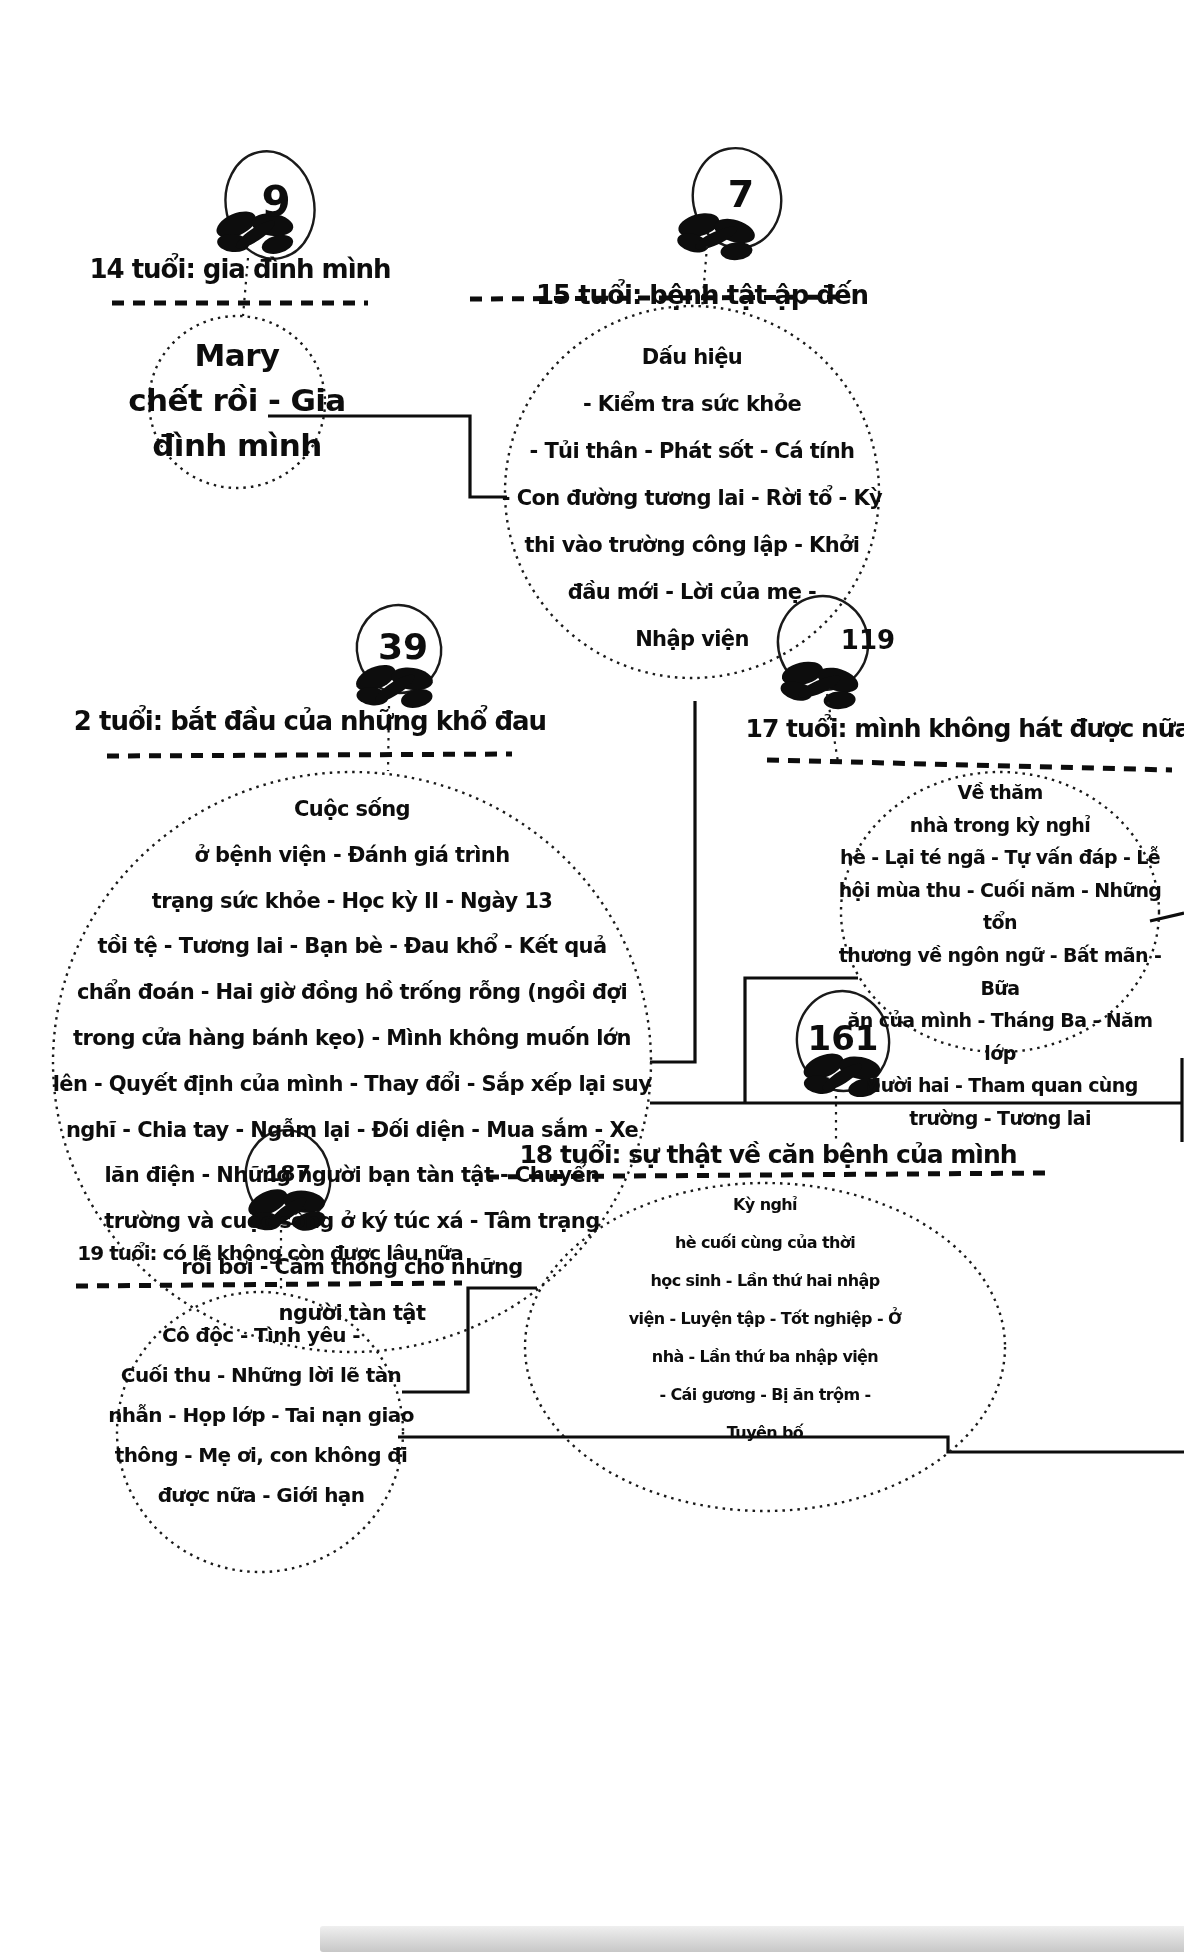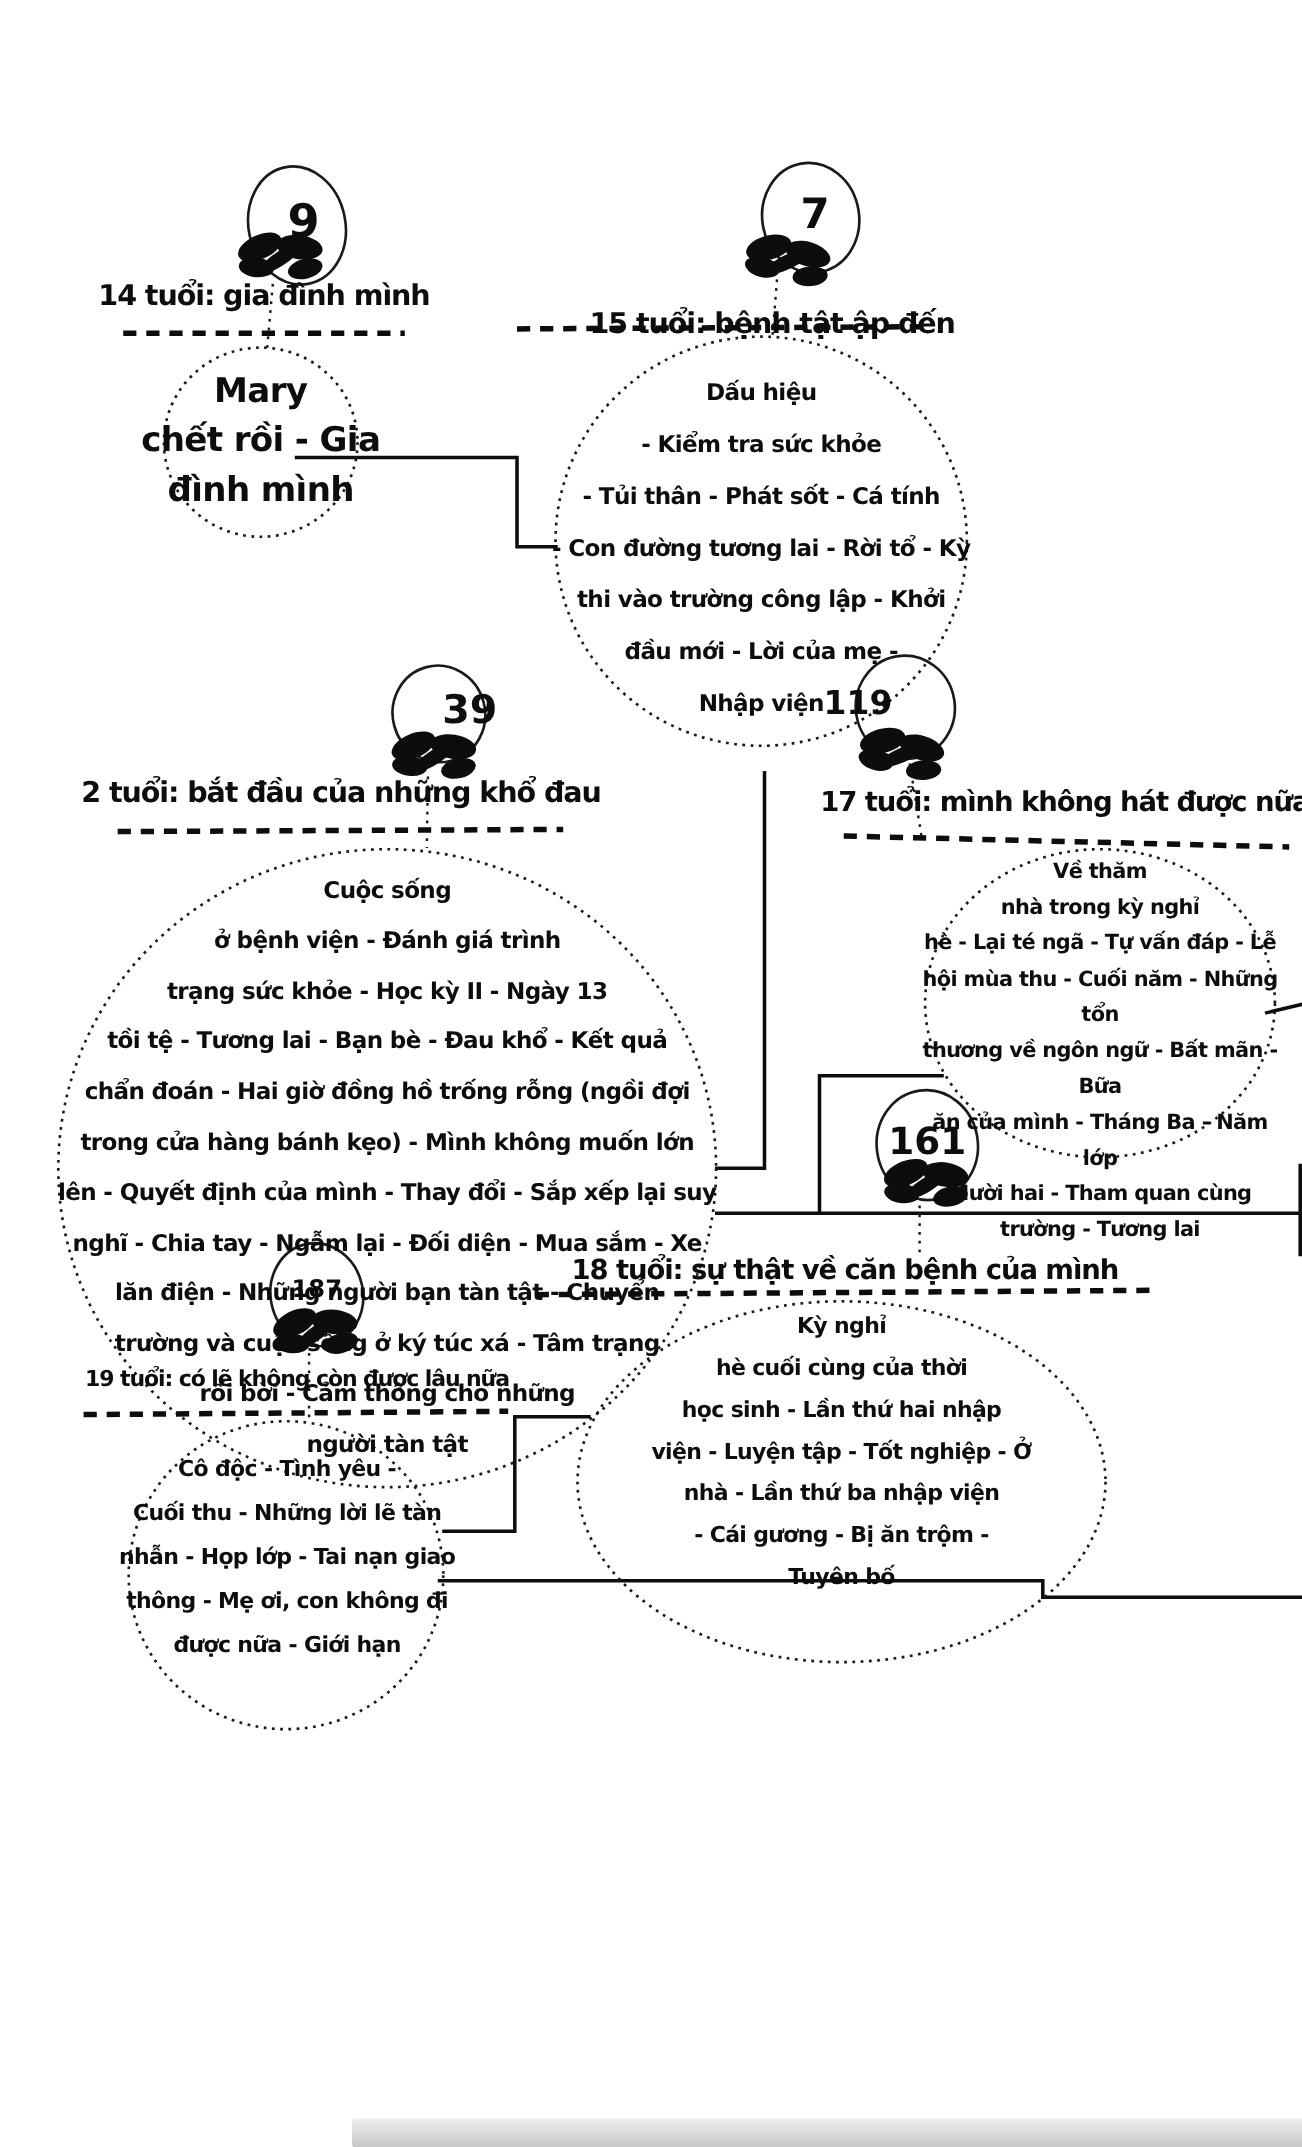--- a/index.html
+++ b/index.html
@@ -82,22 +82,22 @@
     <g transform="translate(243,1184) rotate(-8)">
       <use href="#bfly"></use>
       </g>
     <line x1="281" y1="1230" x2="281" y2="1291" stroke="#1a1a1a" stroke-width="2.2" stroke-dasharray="2.5 5.5"></line>
     <line x1="76" y1="1286" x2="462" y2="1283" stroke="#0d0d0d" stroke-width="5" stroke-dasharray="12 9"></line>
     <ellipse cx="260" cy="1432" rx="143" ry="140" fill="none" stroke="#1a1a1a" stroke-width="2.4" stroke-dasharray="2.5 5"></ellipse>
   </svg>
 
   <div class="txt pnum" style="left:276px;top:201px;font-size:42px;">9</div>
   <div class="txt pnum" style="left:741px;top:194px;font-size:38px;">7</div>
-  <div class="txt pnum" style="left:403px;top:646px;font-size:36px;margin-left:24px;">39</div>
-  <div class="txt pnum" style="left:780px;top:640px;font-size:30px;">119</div>
+  <div class="txt pnum" style="left:403px;top:646px;font-size:36px;">39</div>
+  <div class="txt pnum" style="left:868px;top:640px;font-size:26px;">119</div>
   <div class="txt pnum" style="left:843px;top:1038px;font-size:34px;">161</div>
   <div class="txt pnum" style="left:288px;top:1173px;font-size:22px;">187</div>
 
   <div class="txt title" style="left:240px;top:254px;font-size:26px;">14 tuổi: gia đình mình</div>
   <div class="txt title" style="left:702px;top:252px;font-size:26px;margin-top:28px;">15 tuổi: bệnh tật ập đến</div>
   <div class="txt title" style="left:310px;top:706px;font-size:26px;">2 tuổi: bắt đầu của những khổ đau</div>
   <div class="txt title" style="left:968px;top:714px;font-size:25px;">17 tuổi: mình không hát được nữa</div>
   <div class="txt title" style="left:768px;top:1140px;font-size:25px;">18 tuổi: sự thật về căn bệnh của mình</div>
   <div class="txt title" style="left:270px;top:1241px;font-size:20px;">19 tuổi: có lẽ không còn được lâu nữa</div>
 
@@ -124,21 +124,21 @@
 rối bời - Cảm thông cho những
 người tàn tật</div>
   <div class="txt bubble" style="left:830px;top:776px;width:340px;font-size:19px;line-height:32.6px;">Về thăm
 nhà trong kỳ nghỉ
 hè - Lại té ngã - Tự vấn đáp - Lễ
 hội mùa thu - Cuối năm - Những tổn
 thương về ngôn ngữ - Bất mãn - Bữa
 ăn của mình - Tháng Ba - Năm lớp
 Mười hai - Tham quan cùng
 trường - Tương lai</div>
-  <div class="txt bubble" style="left:535px;top:1186px;width:460px;font-size:20px;line-height:38px;">Kỳ nghỉ
+  <div class="txt bubble" style="left:535px;top:1186px;width:460px;font-size:16px;line-height:38px;">Kỳ nghỉ
 hè cuối cùng của thời
 học sinh - Lần thứ hai nhập
 viện - Luyện tập - Tốt nghiệp - Ở
 nhà - Lần thứ ba nhập viện
 - Cái gương - Bị ăn trộm -
 Tuyên bố</div>
   <div class="txt bubble" style="left:91px;top:1315px;width:340px;font-size:20px;line-height:40px;">Cô độc - Tình yêu -
 Cuối thu - Những lời lẽ tàn
 nhẫn - Họp lớp - Tai nạn giao
 thông - Mẹ ơi, con không đi

